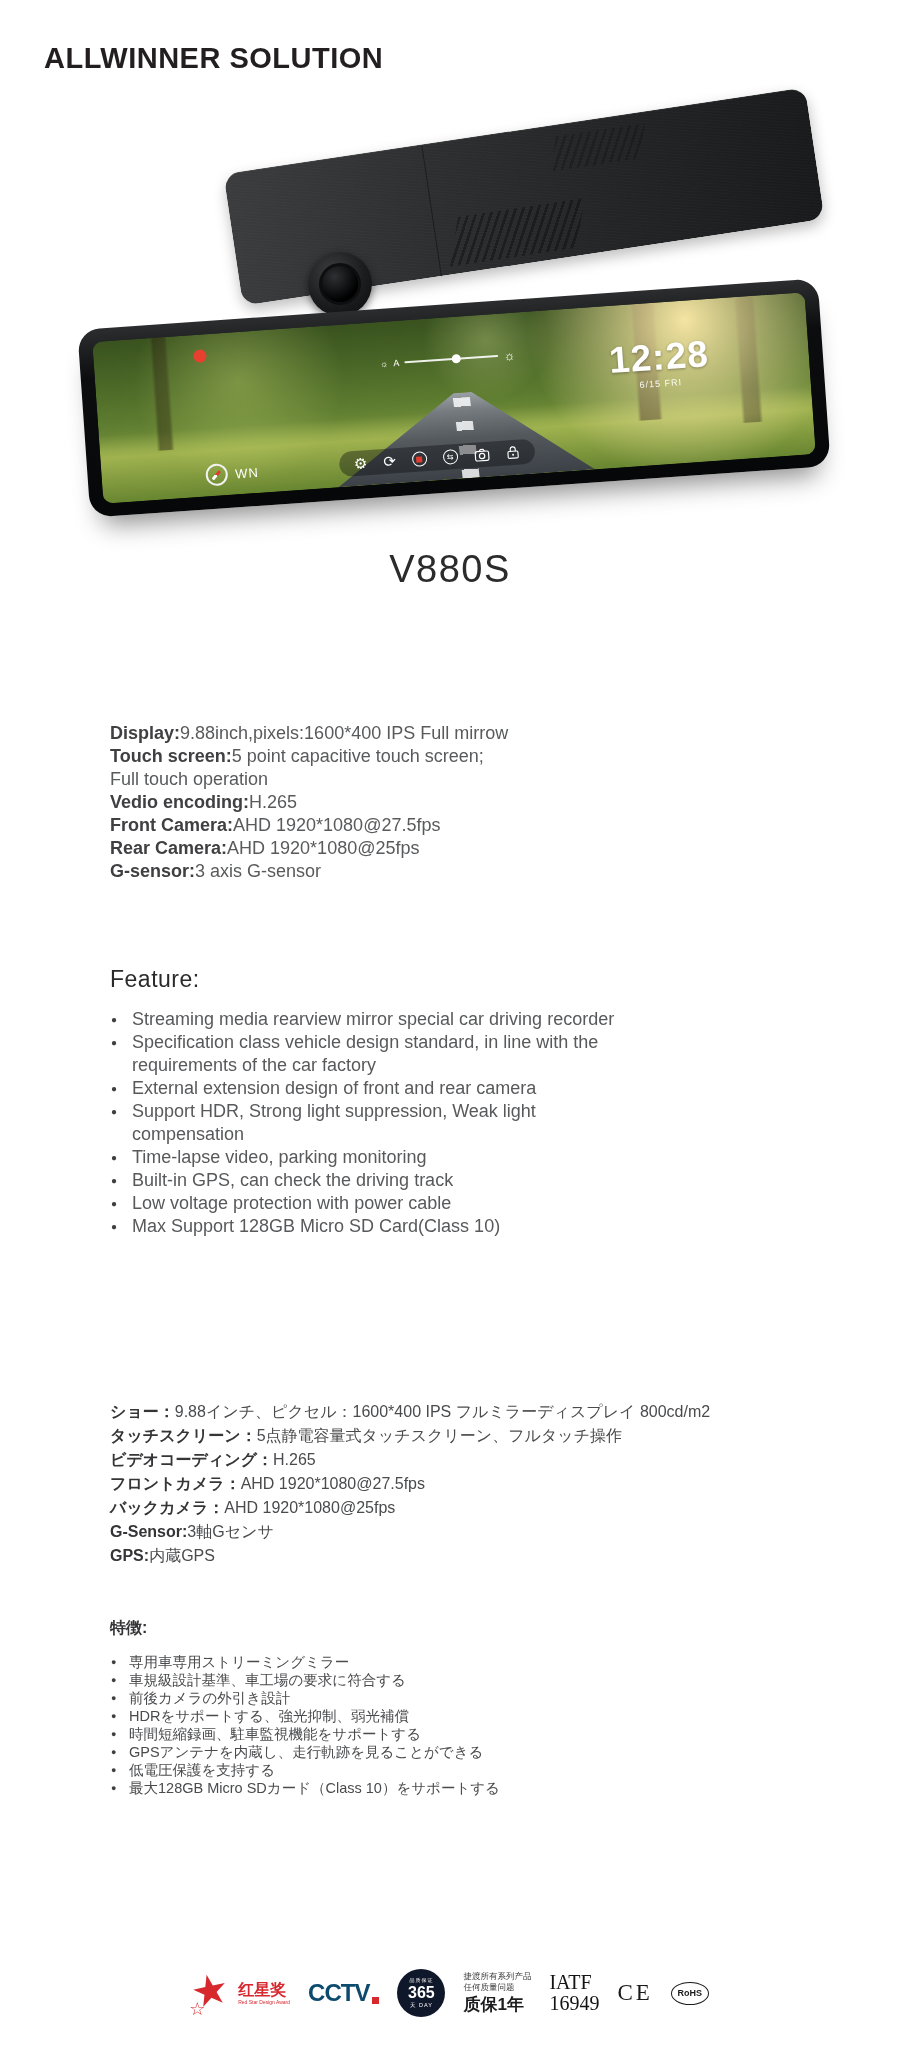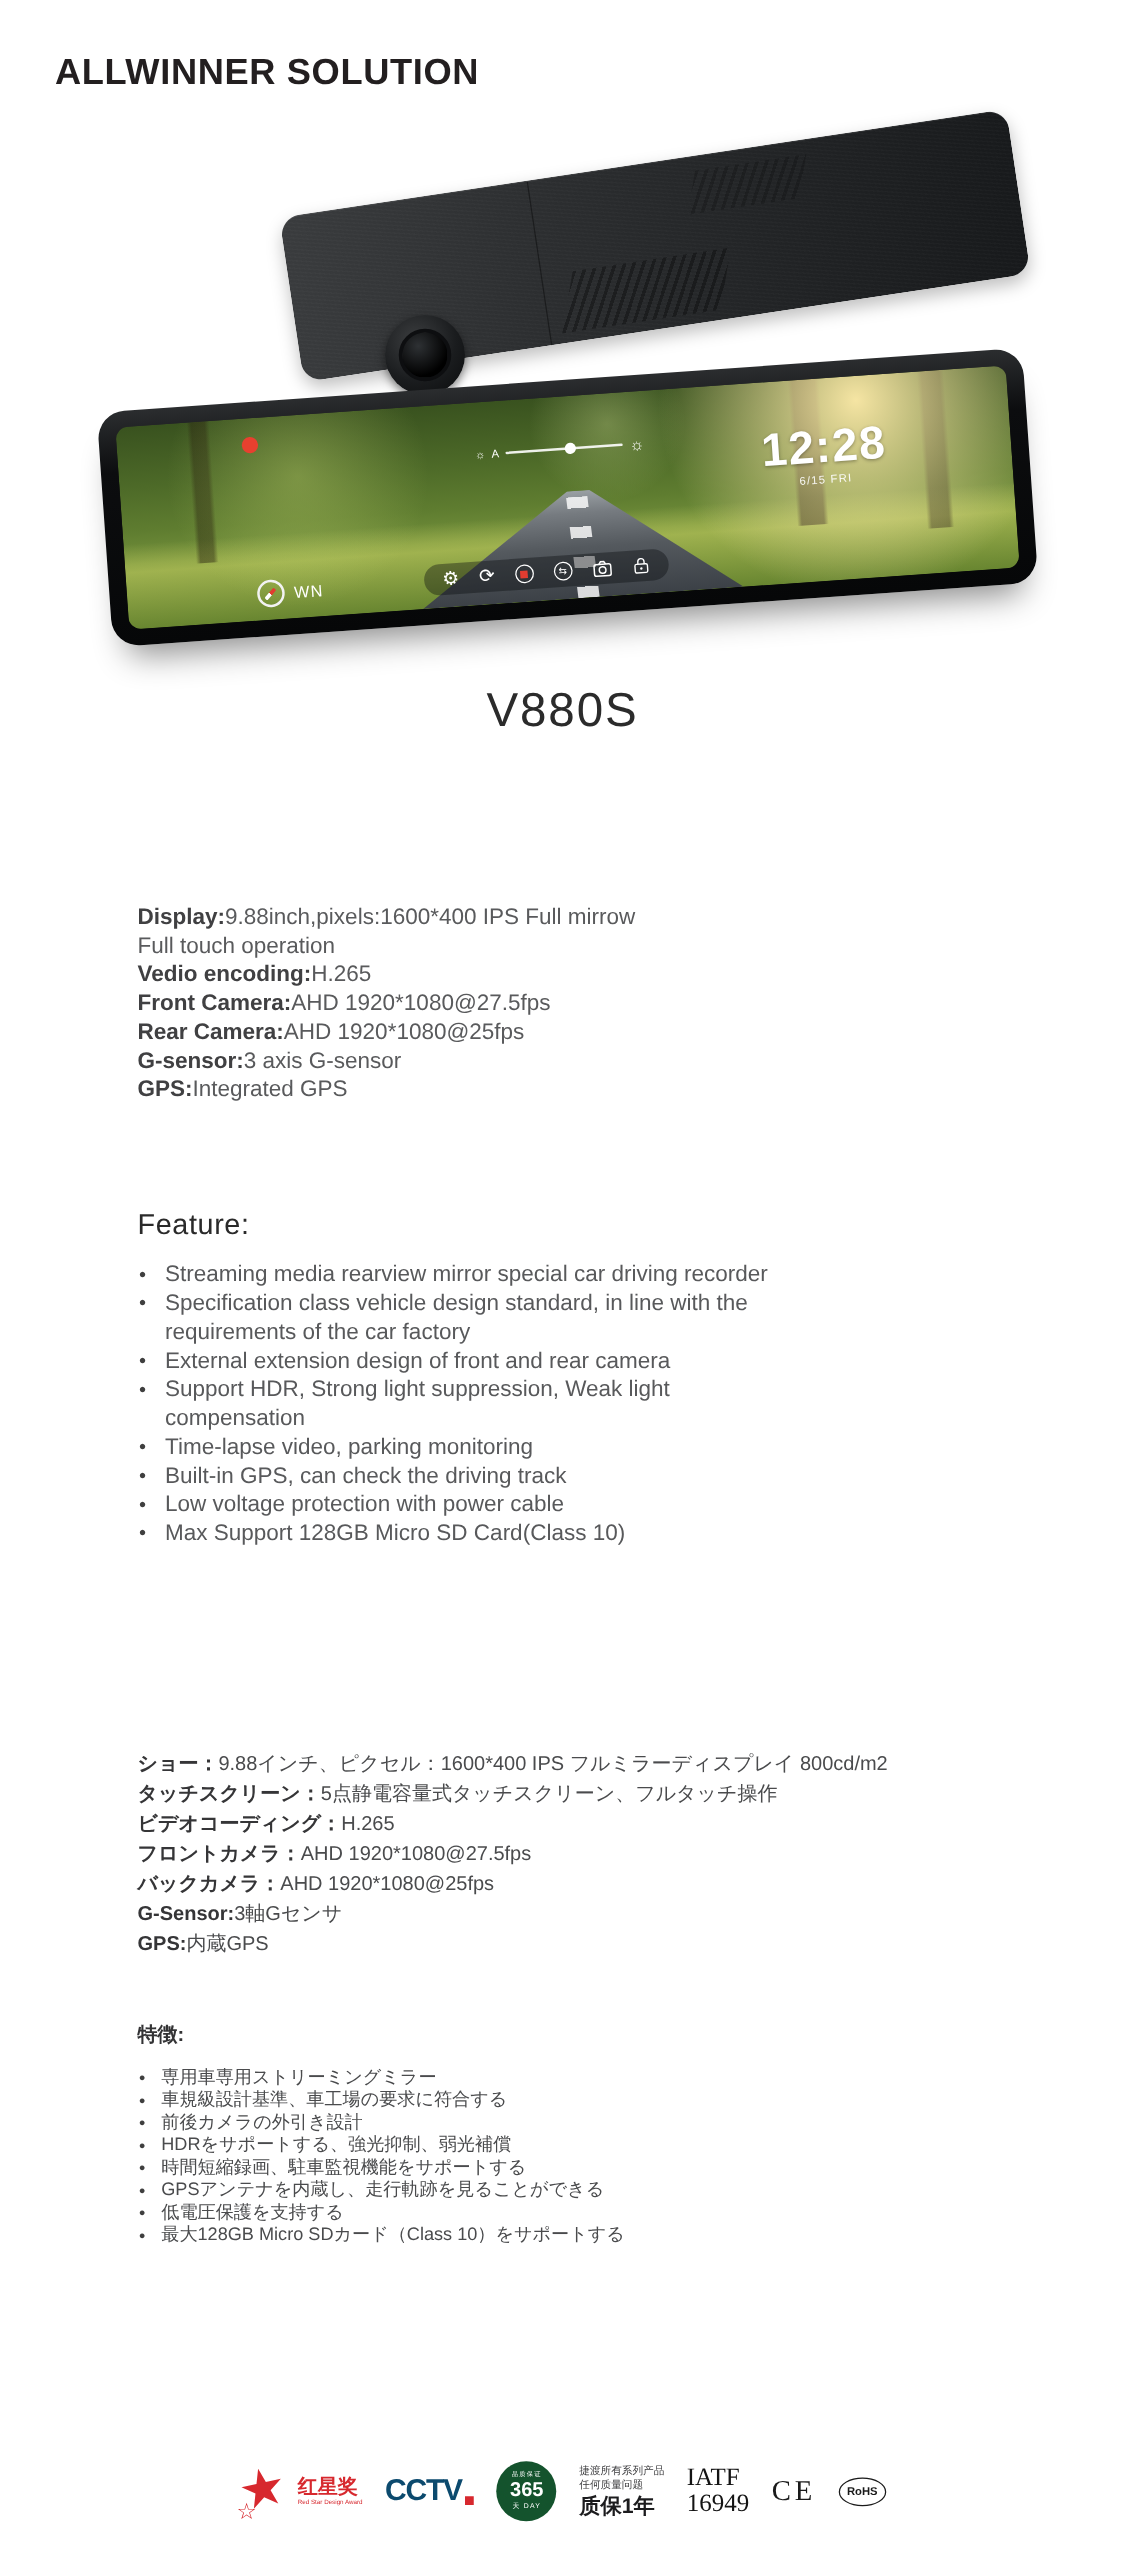--- a/index.html
+++ b/index.html
@@ -124,21 +124,21 @@
   .fl-redstar{display:flex;align-items:center;gap:3px;}
   .star-wrap{position:relative;width:44px;height:46px;}
   .star-big{position:absolute;left:0;top:-4px;font-size:42px;color:#d7282e;transform:rotate(-12deg);}
   .star-small{position:absolute;left:-2px;bottom:-4px;font-size:18px;color:#d7282e;}
   .redstar-text{display:flex;flex-direction:column;line-height:1;}
   .redstar-cn{font-size:16px;font-weight:700;color:#d7282e;}
   .redstar-en{font-size:5px;color:#d7282e;margin-top:2px;}
   .fl-cctv{display:flex;align-items:flex-end;}
   .cctv-text{font-size:24px;font-weight:800;letter-spacing:-1px;color:#0c4a6e;line-height:1;}
   .cctv-dot{width:7px;height:7px;background:#d7282e;margin:0 0 1px 3px;}
-  .fl-badge{width:48px;height:48px;border-radius:50%;background:#14532d;color:#fff;
+  .fl-badge{width:48px;height:48px;border-radius:50%;background:#0f172a;color:#fff;
       display:flex;flex-direction:column;align-items:center;justify-content:center;line-height:1;}
   .badge-top{font-size:5px;letter-spacing:1px;}
   .badge-num{font-size:16px;font-weight:700;margin:2px 0;}
   .badge-day{font-size:5.5px;letter-spacing:1px;}
   .fl-warranty{display:flex;flex-direction:column;line-height:1.25;}
   .warranty-s{font-size:8.5px;color:#3a3a3c;}
   .warranty-b{font-size:17px;font-weight:800;color:#1c1c1e;margin-top:1px;}
   .fl-iatf{font-family:Liberation Serif, serif;font-size:20px;color:#141414;
       line-height:1.05;text-align:left;}
   .fl-ce{font-size:23px;font-weight:500;letter-spacing:3px;color:#1a1a1a;font-family:Liberation Serif, serif;}
@@ -201,26 +201,26 @@
         </svg>
       </div>
     </div>
   </div>
 </div>
 
 <div class="model">V880S</div>
 
 <div class="specs-en">
   <p><b>Display:</b><span>9.88inch,pixels:1600*400 IPS Full mirrow</span></p>
+  <p><b>Touch screen:</b><span>5 point capacitive touch screen;</span></p>
   <p><b></b><span>Full touch operation</span></p>
   <p><b>Vedio encoding:</b><span>H.265</span></p>
   <p><b>Front Camera:</b><span>AHD 1920*1080@27.5fps</span></p>
   <p><b>Rear Camera:</b><span>AHD 1920*1080@25fps</span></p>
   <p><b>G-sensor:</b><span>3 axis G-sensor</span></p>
-  <p><b>GPS:</b><span>Integrated GPS</span></p>
 </div>
 
 <div class="features-en">
   <h2>Feature:</h2>
   <ul>
     <li>Streaming media rearview mirror special car driving recorder</li>
     <li>Specification class vehicle design standard, in line with the requirements of the car factory</li>
     <li>External extension design of front and rear camera</li>
     <li>Support HDR, Strong light suppression, Weak light compensation</li>
     <li>Time-lapse video, parking monitoring</li>

